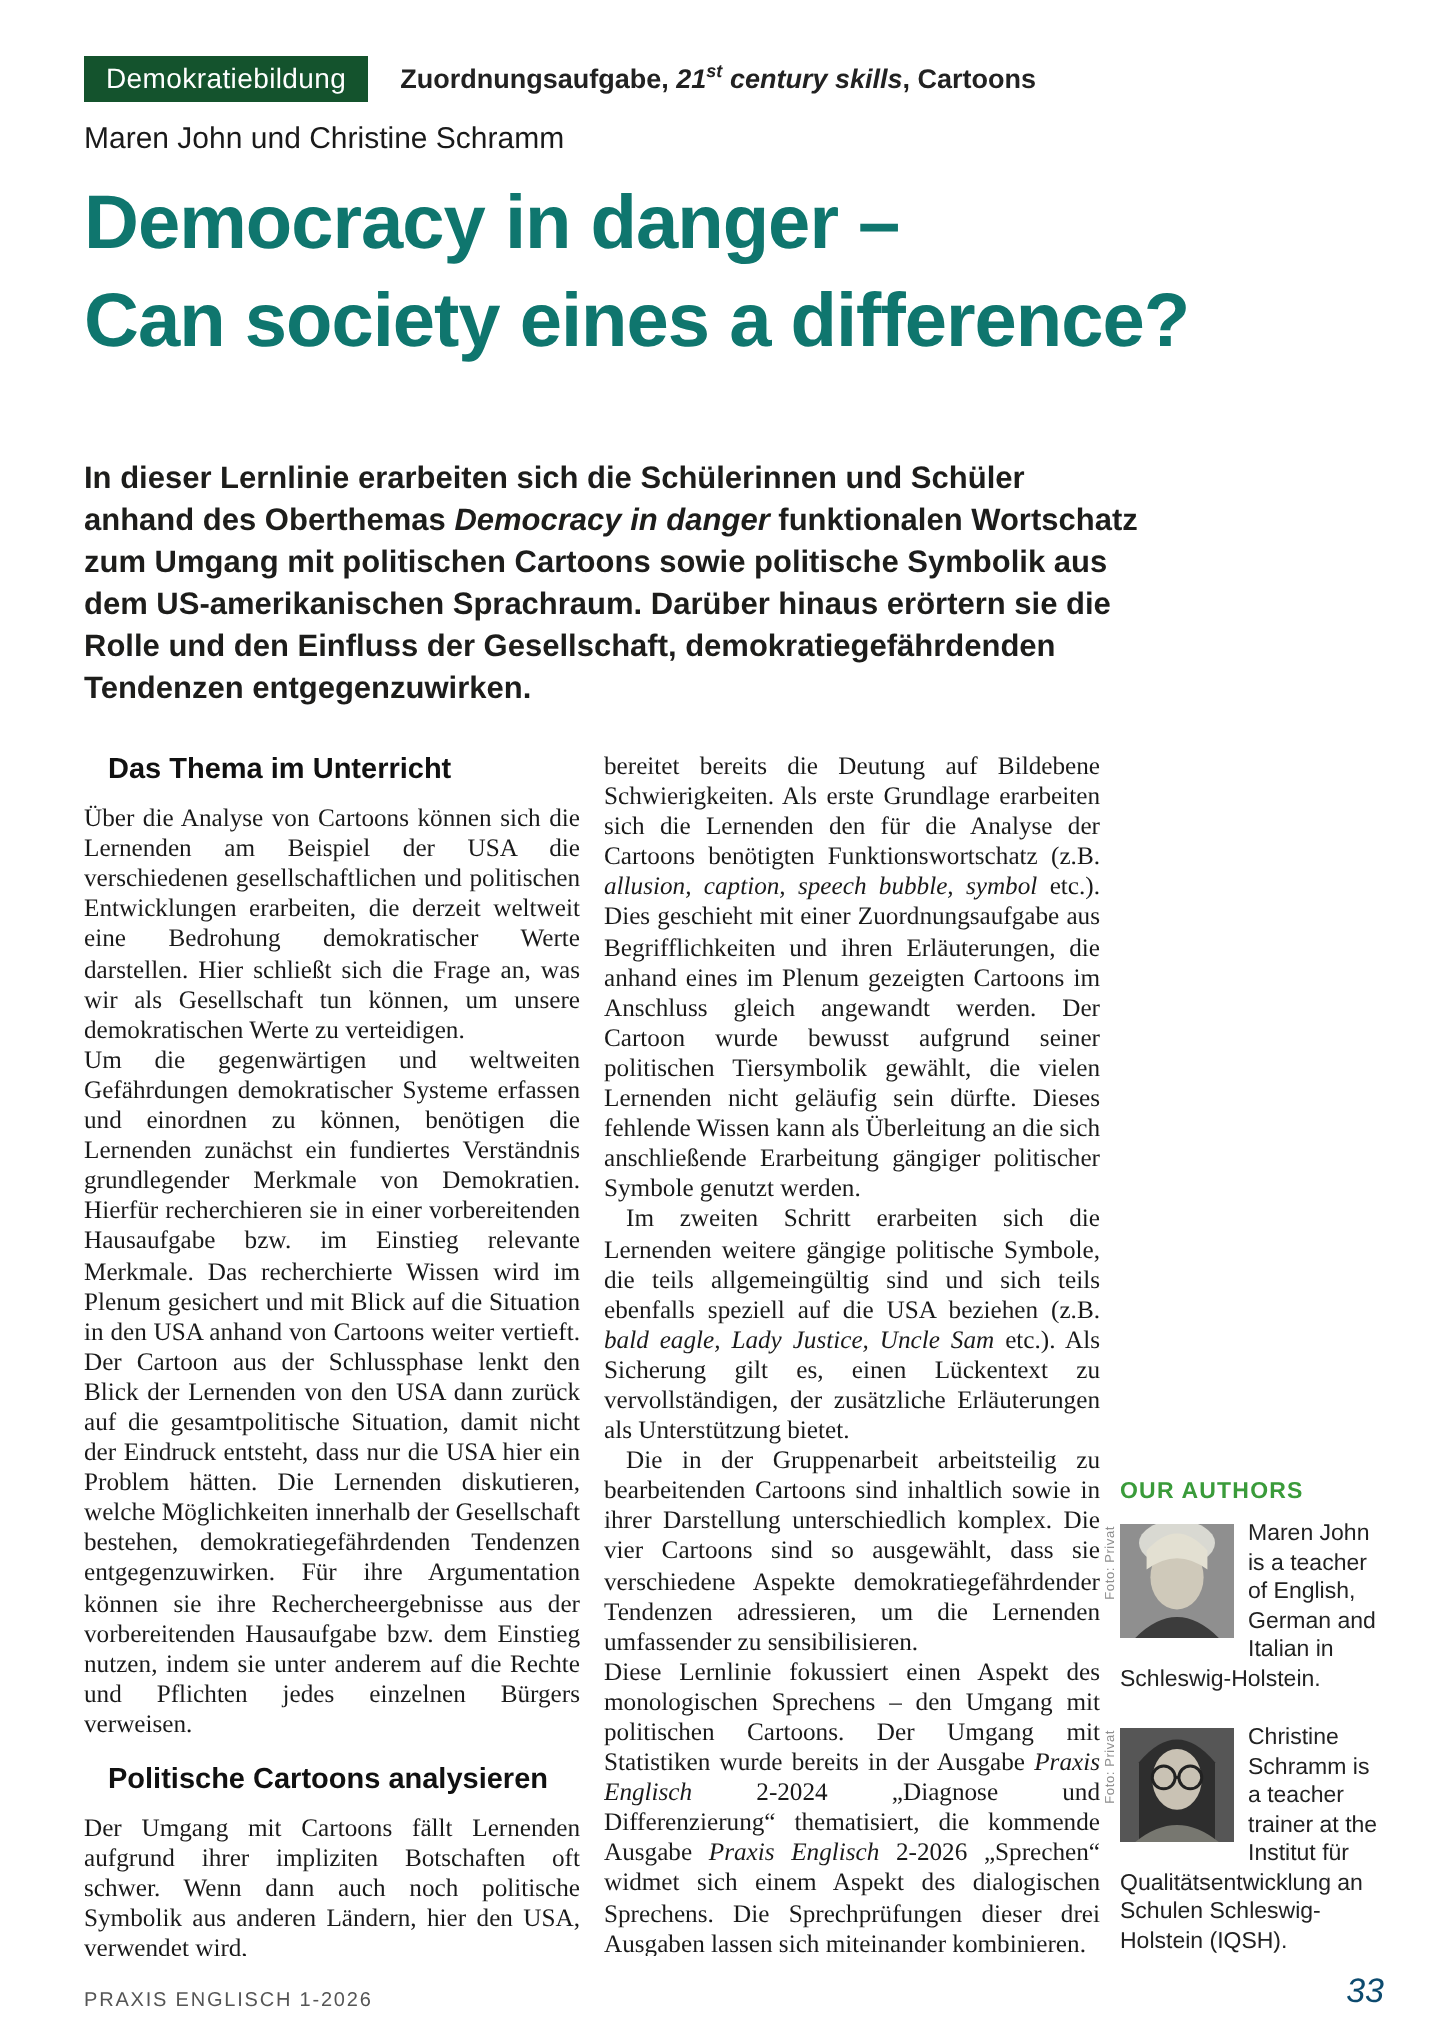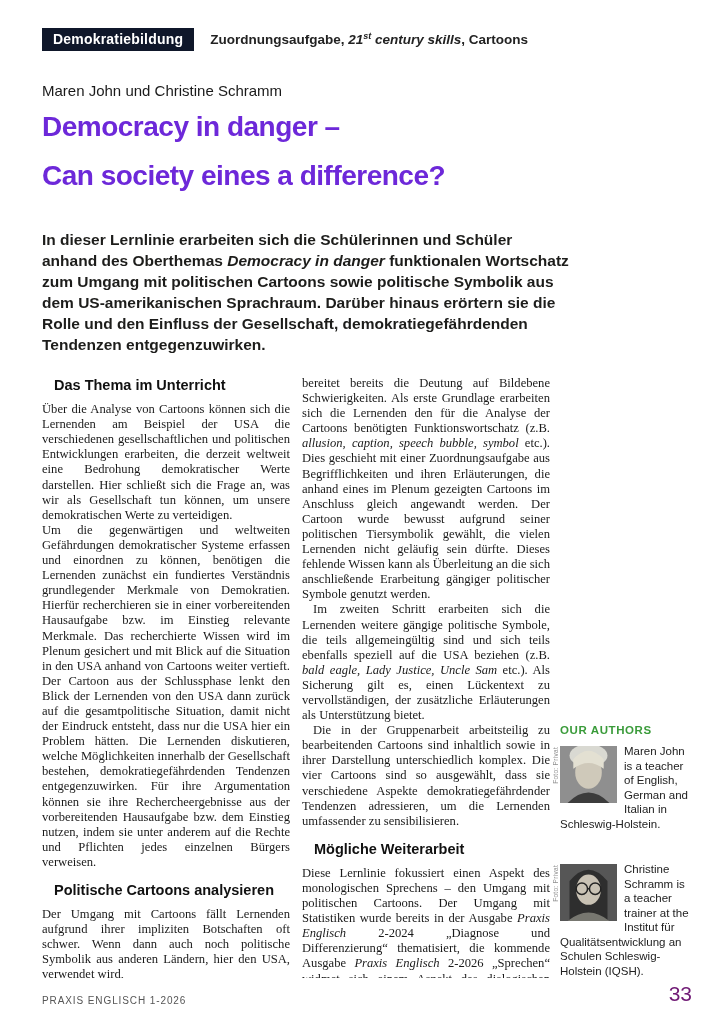--- a/index.html
+++ b/index.html
@@ -8,32 +8,32 @@
     width:720px;height:1019px;
     background:#ffffff;
     margin:0 auto;
     overflow:hidden;
     font-family:"Liberation Sans",sans-serif;
     color:#1a1a1a;
   }
   
   .header{position:absolute;top:28px;left:42px;right:28px;display:flex;align-items:center;gap:16px;}
   .badge{
-    background:#0f172a;color:#ffffff;
-    font-size:14px;font-weight:700;
+    background:#14532d;color:#ffffff;
+    font-size:14px;font-weight:400;
     padding:3px 11px 4px;
     letter-spacing:0.2px;
   }
   .kicker{font-size:13.5px;font-weight:700;color:#222;}
   .kicker sup{font-size:9px;line-height:0;}
   
-  .byline{position:absolute;top:82px;left:42px;font-size:15px;color:#1a1a1a;}
+  .byline{position:absolute;top:61px;left:42px;font-size:15px;color:#1a1a1a;}
   .title{
-    position:absolute;top:102px;left:42px;right:20px;
-    color:#6d28d9;font-size:28px;font-weight:700;
+    position:absolute;top:88px;left:42px;right:20px;
+    color:#0f766e;font-size:38px;font-weight:700;
     line-height:49px;letter-spacing:-0.5px;
   }
   
   .intro{
     position:absolute;top:229px;left:42px;width:528px;
     font-size:15.5px;font-weight:700;line-height:21px;color:#1d1d1b;
   }
   
   .main{position:absolute;top:376px;left:42px;right:28px;height:602px;display:flex;}
   .col{width:248px;overflow:hidden;}
@@ -54,40 +54,40 @@
   }
   h3.sec.first{margin-top:2px;}
   
   .authors-heading{
     color:#3a9b3a;font-size:11.5px;font-weight:700;
     letter-spacing:0.6px;margin:0 0 8px;
   }
   .author{
     position:relative;
     font-size:11.5px;line-height:14.5px;color:#222;
-    margin-bottom:31px;
+    margin-bottom:15px;
   }
   .author:last-child{margin-bottom:0;}
   .author .photo{
     float:left;width:57px;height:57px;
     margin:2px 7px 3px 0;display:block;
   }
   .photo-credit{
     position:absolute;left:-11px;top:3px;
     writing-mode:vertical-rl;transform:rotate(180deg);
     font-size:6.5px;color:#8f8f8f;letter-spacing:0.3px;white-space:nowrap;
   }
   .author::after{content:"";display:block;clear:both;}
   
   .footer{
     position:absolute;left:42px;right:28px;bottom:13px;
     display:flex;justify-content:space-between;align-items:flex-end;
   }
   .journal{font-size:10px;letter-spacing:0.9px;color:#555;}
-  .page-num{font-size:21px;color:#701a75;}
+  .page-num{font-size:17px;color:#0c4a6e;font-style:italic;}
 </style>
 </head>
 <body>
 
 <div class="page">
 
   <div class="header">
     <span class="badge">Demokratiebildung</span>
     <span class="kicker"><span>Zuordnungsaufgabe, </span><span style="font-style: italic;">21</span><sup style="font-style: italic;">st</sup><span style="font-style: italic;"> century skills</span><span>, Cartoons</span></span>
   </div>
@@ -108,21 +108,20 @@
       <p><span>Über die Analyse von Cartoons können sich die Lernenden am Beispiel der USA die verschiedenen gesellschaftlichen und politischen Entwicklungen erarbeiten, die derzeit weltweit eine Bedrohung demokratischer Werte darstellen. Hier schließt sich die Frage an, was wir als Gesellschaft tun können, um unsere demokratischen Werte zu verteidigen.</span></p>
       <p><span>Um die gegenwärtigen und weltweiten Gefährdungen demokratischer Systeme erfassen und einordnen zu können, benötigen die Lernenden zunächst ein fundiertes Verständnis grundlegender Merkmale von Demokratien. Hierfür recherchieren sie in einer vorbereitenden Hausaufgabe bzw. im Einstieg relevante Merkmale. Das recherchierte Wissen wird im Plenum gesichert und mit Blick auf die Situation in den USA anhand von Cartoons weiter vertieft. Der Cartoon aus der Schlussphase lenkt den Blick der Lernenden von den USA dann zurück auf die gesamtpolitische Situation, damit nicht der Eindruck entsteht, dass nur die USA hier ein Problem hätten. Die Lernenden diskutieren, welche Möglichkeiten innerhalb der Gesellschaft bestehen, demokratiegefährdenden Tendenzen entgegenzuwirken. Für ihre Argumentation können sie ihre Rechercheergebnisse aus der vorbereitenden Hausaufgabe bzw. dem Einstieg nutzen, indem sie unter anderem auf die Rechte und Pflichten jedes einzelnen Bürgers verweisen.</span></p>
       <h3 class="sec">Politische Cartoons analysieren</h3>
       <p><span>Der Umgang mit Cartoons fällt Lernenden aufgrund ihrer impliziten Botschaften oft schwer. Wenn dann auch noch politische Symbolik aus anderen Ländern, hier den USA, verwendet wird,</span></p>
     </div>
 
     <div class="col body-text">
       <p><span>bereitet bereits die Deutung auf Bildebene Schwierigkeiten. Als erste Grundlage erarbeiten sich die Lernenden den für die Analyse der Cartoons benötigten Funktionswortschatz (z.B. </span><span style="font-style: italic;">allusion, caption, speech bubble, symbol</span><span> etc.). Dies geschieht mit einer Zuordnungsaufgabe aus Begrifflichkeiten und ihren Erläuterungen, die anhand eines im Plenum gezeigten Cartoons im Anschluss gleich angewandt werden. Der Cartoon wurde bewusst aufgrund seiner politischen Tiersymbolik gewählt, die vielen Lernenden nicht geläufig sein dürfte. Dieses fehlende Wissen kann als Überleitung an die sich anschließende Erarbeitung gängiger politischer Symbole genutzt werden.</span></p>
       <p class="ind"><span>Im zweiten Schritt erarbeiten sich die Lernenden weitere gängige politische Symbole, die teils allgemeingültig sind und sich teils ebenfalls speziell auf die USA beziehen (z.B. </span><span style="font-style: italic;">bald eagle, Lady Justice, Uncle Sam</span><span> etc.). Als Sicherung gilt es, einen Lückentext zu vervollständigen, der zusätzliche Erläuterungen als Unterstützung bietet.</span></p>
       <p class="ind"><span>Die in der Gruppenarbeit arbeitsteilig zu bearbeitenden Cartoons sind inhaltlich sowie in ihrer Darstellung unterschiedlich komplex. Die vier Cartoons sind so ausgewählt, dass sie verschiedene Aspekte demokratiegefährdender Tendenzen adressieren, um die Lernenden umfassender zu sensibilisieren.</span></p>
-      <h3 class="sec">Mögliche Weiterarbeit</h3>
       <p><span><span>Diese Lernlinie fokussiert einen Aspekt des monologischen Sprechens – den Umgang mit politischen Cartoons. Der Umgang mit Statistiken wurde bereits in der Ausgabe </span><span style="font-style: italic;">Praxis Englisch</span><span> 2-2024 „Diagnose und Differenzierung“ thematisiert, die kommende Ausgabe </span><span style="font-style: italic;">Praxis Englisch</span><span> 2-2026 „Sprechen“ widmet sich einem Aspekt des dialogischen Sprechens. Die Sprechprüfungen dieser drei Ausgaben lassen sich miteinander kombinieren.</span></span></p>
     </div>
 
     <div class="sidebar">
       <div class="authors-heading">OUR AUTHORS</div>
 
       <div class="author">
         <span class="photo-credit">Foto: Privat</span>
         <svg class="photo" viewBox="0 0 60 60" xmlns="http://www.w3.org/2000/svg">
           <rect width="60" height="60" fill="#8f8f8f"></rect>

